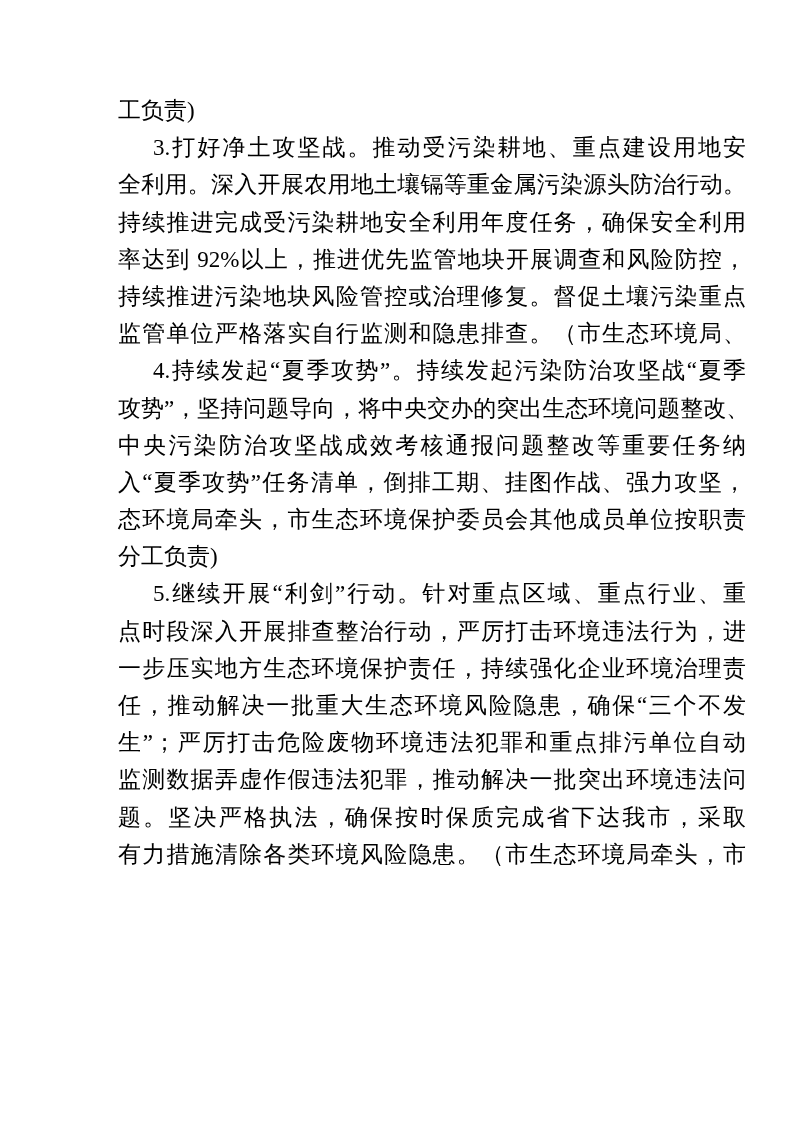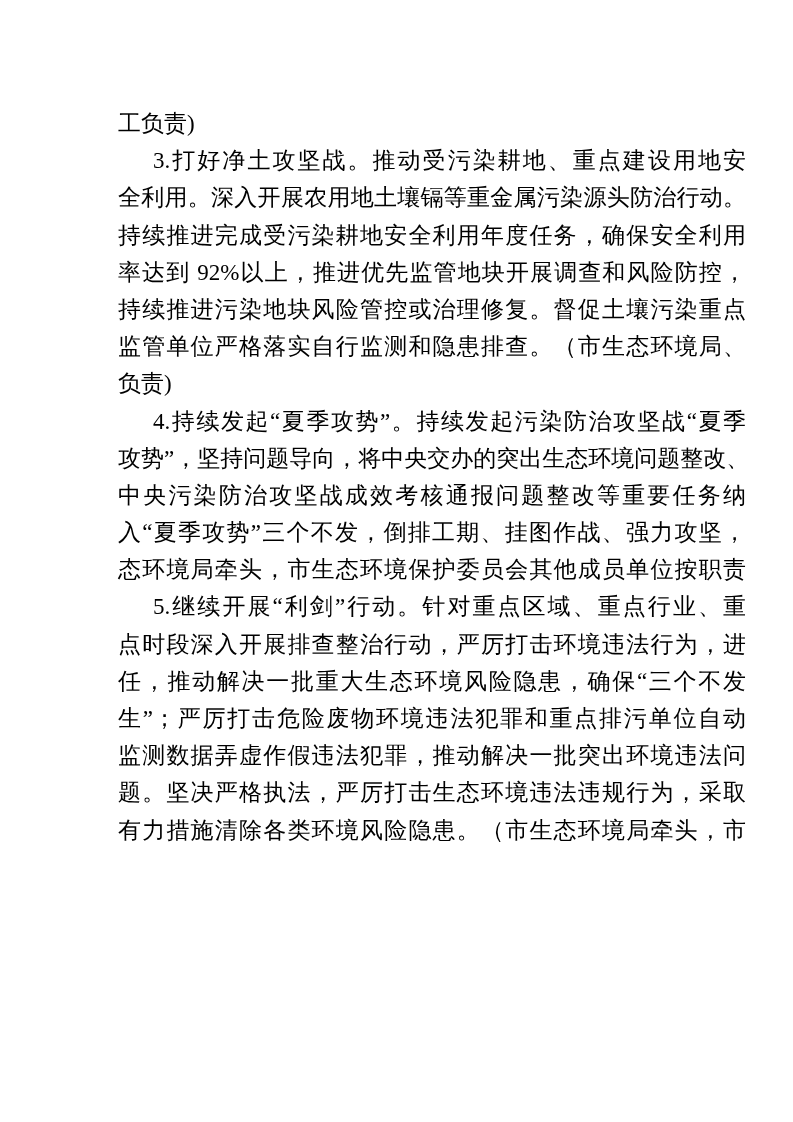--- a/index.html
+++ b/index.html
@@ -12,21 +12,21 @@
     width: 793px;
     height: 1122px;
     background: #ffffff;
     color: #000000;
     font-family: "Liberation Serif", "DejaVu Serif", serif;
     overflow: hidden;
   }
   .text-block {
     position: absolute;
     left: 118px;
-    top: 105px;
+    top: 92px;
     width: 628px;
   }
   .paragraph {
     margin: 0;
     padding: 0;
   }
   .line {
     font-size: 23px;
     height: 37.2px;
     line-height: 37.2px;
@@ -50,32 +50,33 @@
       <div class="paragraph">
         <div class="line">工负责)</div>
       </div>
       <div class="paragraph">
         <div class="line indent full">3.打好净土攻坚战。推动受污染耕地、重点建设用地安</div>
         <div class="line full">全利用。深入开展农用地土壤镉等重金属污染源头防治行动。</div>
         <div class="line full">持续推进完成受污染耕地安全利用年度任务，确保安全利用</div>
         <div class="line full">率达到 92%以上，推进优先监管地块开展调查和风险防控，</div>
         <div class="line full">持续推进污染地块风险管控或治理修复。督促土壤污染重点</div>
         <div class="line full">监管单位严格落实自行监测和隐患排查。（市生态环境局、</div>
-        <div class="line">负责)</div>
       </div>
       <div class="paragraph">
         <div class="line indent full">4.持续发起“夏季攻势”。持续发起污染防治攻坚战“夏季</div>
         <div class="line full">攻势”，坚持问题导向，将中央交办的突出生态环境问题整改、</div>
         <div class="line full">中央污染防治攻坚战成效考核通报问题整改等重要任务纳</div>
-        <div class="line full">入“夏季攻势”三个不发，倒排工期、挂图作战、强力攻坚，</div>
+        <div class="line full">入“夏季攻势”任务清单，倒排工期、挂图作战、强力攻坚，</div>
         <div class="line full">态环境局牵头，市生态环境保护委员会其他成员单位按职责</div>
+        <div class="line">分工负责)</div>
       </div>
       <div class="paragraph">
         <div class="line indent full">5.继续开展“利剑”行动。针对重点区域、重点行业、重</div>
         <div class="line full">点时段深入开展排查整治行动，严厉打击环境违法行为，进</div>
+        <div class="line full">一步压实地方生态环境保护责任，持续强化企业环境治理责</div>
         <div class="line full">任，推动解决一批重大生态环境风险隐患，确保“三个不发</div>
         <div class="line full">生”；严厉打击危险废物环境违法犯罪和重点排污单位自动</div>
         <div class="line full">监测数据弄虚作假违法犯罪，推动解决一批突出环境违法问</div>
-        <div class="line full">题。坚决严格执法，严厉打击生态环境违法违规行为，采取</div>
+        <div class="line full">题。坚决严格执法，确保按时保质完成省下达我市，采取</div>
         <div class="line full">有力措施清除各类环境风险隐患。（市生态环境局牵头，市</div>
       </div>
     </div>
 </div>
 
 </body></html>

